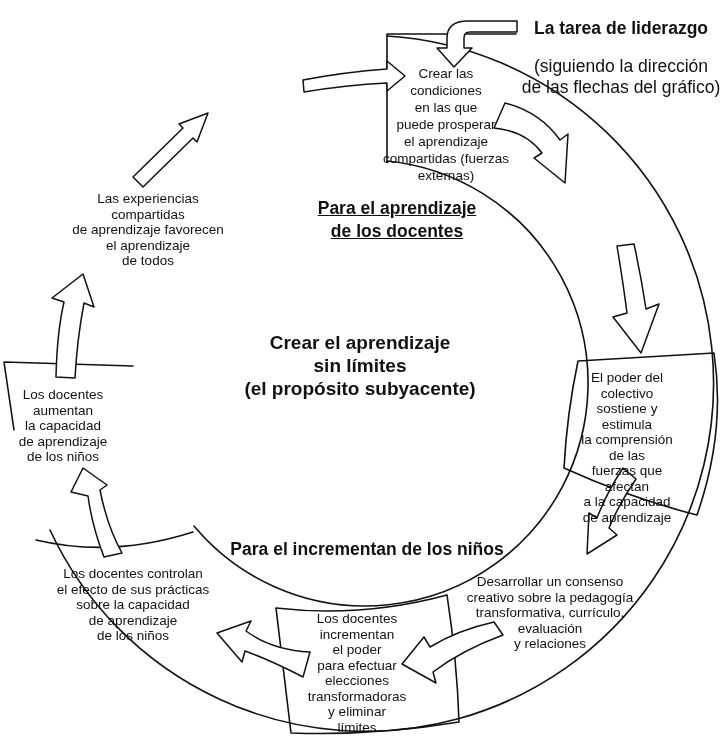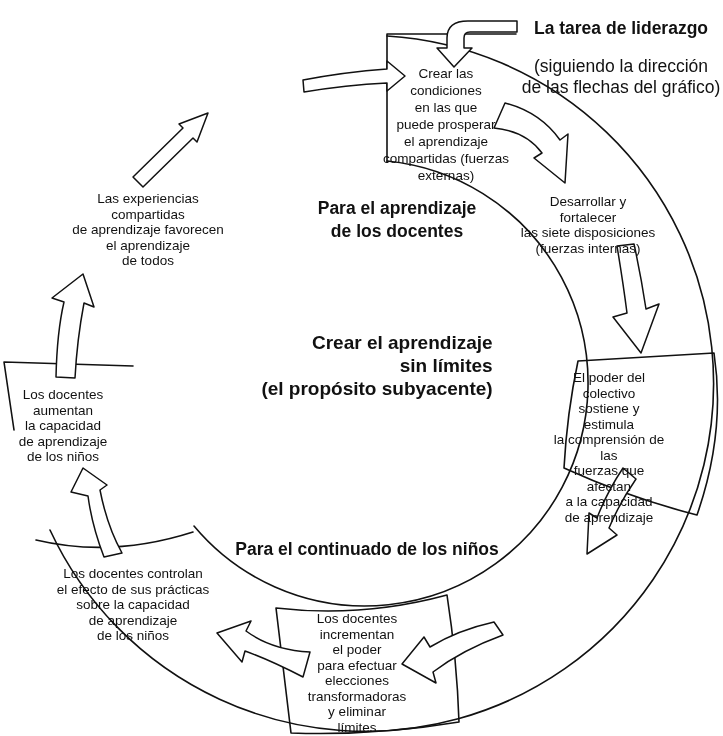--- a/index.html
+++ b/index.html
@@ -22,30 +22,30 @@
   .step{font-size:13.5px;line-height:15.5px;}
   .step--tall{line-height:17px;}
   .section-label{font-size:17.5px;line-height:23px;font-weight:bold;}
   .center-title{font-size:19px;line-height:23px;font-weight:bold;}
   .title-block{position:absolute;left:621px;top:0;transform:translateX(-50%);text-align:center;white-space:pre-line;width:230px;}
   .title-heading{font-size:17.5px;line-height:20px;font-weight:bold;}
   .title-sub{font-size:17.5px;line-height:21px;}
   
   .pos-step1{left:446px;top:65px;}
   .pos-step2{left:588px;top:194px;}
-  .pos-step3{left:609px;top:370px;}
+  .pos-step3{left:627px;top:370px;}
   .pos-step4{left:550px;top:574px;}
   .pos-step5{left:357px;top:611px;}
   .pos-step6{left:133px;top:566px;}
   .pos-step7{left:63px;top:387px;}
   .pos-step8{left:102px;top:191px;margin-left:46px;}
   .pos-step9{left:250px;top:57px;}
-  .pos-label-teachers{left:397px;top:197px;}
+  .pos-label-teachers{left:397px;top:197px;text-decoration:underline;}
   .pos-label-children{left:367px;top:538px;}
-  .pos-center{left:377px;top:331px;text-align:right;}
+  .pos-center{left:360px;top:331px;}
 </style>
 </head>
 <body>
 
 <div class="diagram">
 
   <svg width="723" height="736" viewBox="0 0 723 736" fill="none" stroke="#111" stroke-width="1.6" stroke-linejoin="round" stroke-linecap="round">
 
     <path d="M387,36 A348 348 0 1 1 50,530"></path>
     <path d="M387,161 A223 223 0 1 1 194,526"></path>
@@ -79,29 +79,30 @@
 de las flechas del gráfico)</div>
   </div>
 
   <div class="txt step step--tall pos-step1">Crear las
 condiciones
 en las que
 puede prosperar
 el aprendizaje
 compartidas (fuerzas
 externas)</div>
-  <div class="txt step pos-step2">Desarrollar y fortalecer
-las siete disposiciones
-(fuerzas internas)</div>
   <div class="txt step pos-step3">El poder del colectivo
 sostiene y estimula
 la comprensión de las
 fuerzas que afectan
 a la capacidad
 de aprendizaje</div>
+  <div class="txt step pos-step4">Desarrollar un consenso
+creativo sobre la pedagogía
+transformativa, currículo, evaluación
+y relaciones</div>
   <div class="txt step pos-step5">Los docentes
 incrementan
 el poder
 para efectuar
 elecciones
 transformadoras
 y eliminar
 límites</div>
   <div class="txt step pos-step6">Los docentes controlan
 el efecto de sus prácticas
@@ -114,19 +115,19 @@
 de aprendizaje
 de los niños</div>
   <div class="txt step pos-step8">Las experiencias
 compartidas
 de aprendizaje favorecen
 el aprendizaje
 de todos</div>
 
   <div class="txt section-label pos-label-teachers">Para el aprendizaje
 de los docentes</div>
-  <div class="txt section-label pos-label-children">Para el continuado de los niños</div>
+  <div class="txt section-label pos-label-children">Para el incrementan de los niños</div>
 
   <div class="txt center-title pos-center">Crear el aprendizaje
 sin límites
 (el propósito subyacente)</div>
 
 </div>
 
 </body></html>

